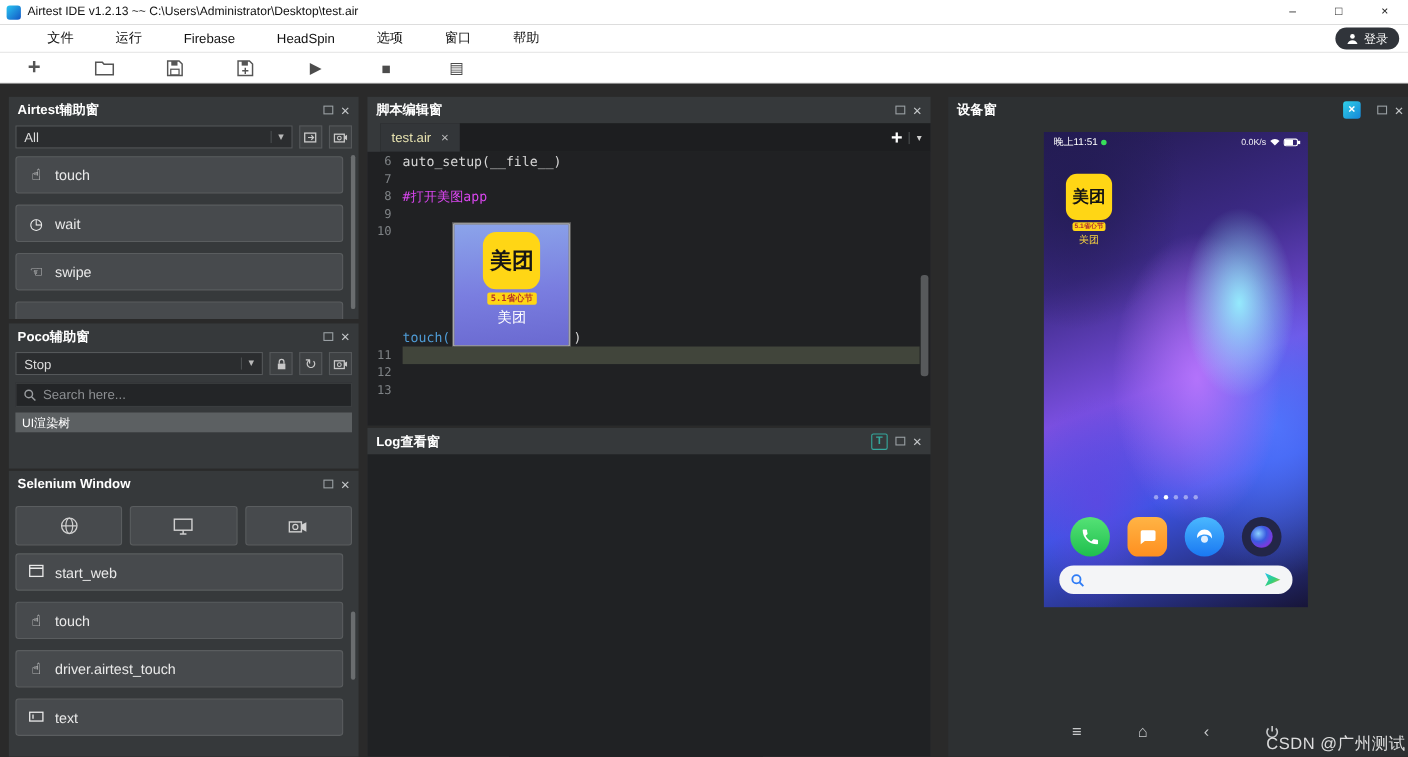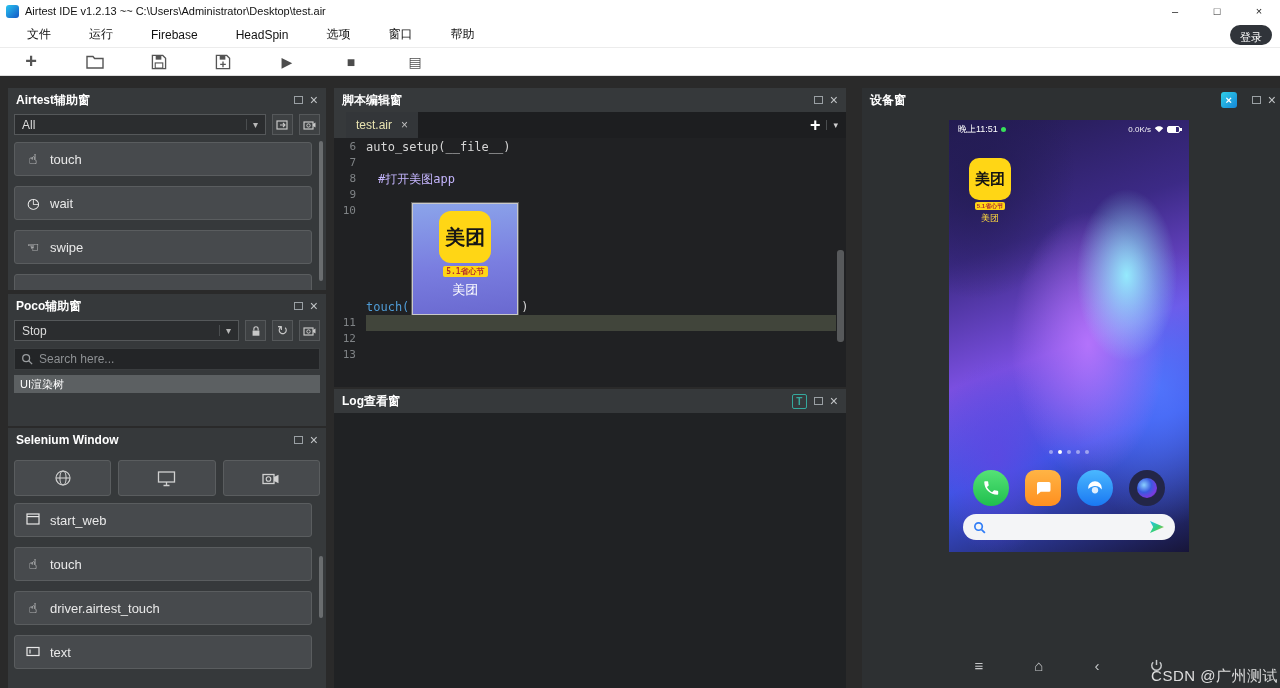--- a/index.html
+++ b/index.html
@@ -8,24 +8,24 @@
 
   
   .titlebar{height:22px;background:#ffffff;display:flex;align-items:center;gap:6px;padding-left:6px;
             font-size:11px;color:#111;}
   .app-logo{width:13px;height:13px;border-radius:3px;background:linear-gradient(135deg,#29c5f0,#1356c6);}
   .win-controls{margin-left:auto;display:flex;height:100%;}
   .win-btn{width:42px;display:flex;align-items:center;justify-content:center;font-size:11px;color:#222;}
 
   
   .menubar{height:26px;background:#ffffff;border-bottom:1px solid #ececec;display:flex;align-items:flex-end;
-           padding-left:8px;font-size:12px;color:#111;position:relative;}
+           padding-left:24px;font-size:12px;color:#111;position:relative;}
   .menu-item{padding:0 19px;height:100%;display:flex;align-items:center;cursor:default;}
   .login-btn{position:absolute;right:8px;top:3px;height:20px;border-radius:10px;background:#30343a;
-             color:#fff;font-size:11px;display:flex;align-items:center;gap:5px;padding:0 10px;flex-direction:column;}
+             color:#fff;font-size:11px;display:flex;align-items:center;gap:5px;padding:0 10px;}
 
   
   .toolbar{height:28px;background:#ffffff;border-bottom:1px solid #dedede;display:flex;align-items:center;
            padding-left:20px;gap:42px;}
   .tbtn{width:22px;height:22px;display:flex;align-items:center;justify-content:center;color:#4c4c4c;}
   .tbtn.txt{font-size:14px;}
   .tbtn.big{font-size:20px;font-weight:bold;color:#555;}
 
   
   .main{position:absolute;top:76px;left:0;right:0;bottom:0;background:#2a2a2a;}
@@ -71,21 +71,21 @@
   .tab{background:#333639;display:flex;align-items:center;gap:9px;padding:0 10px;font-size:12px;color:#e8e3b0;}
   .tab-close{color:#c0c0c0;font-size:12px;}
   .tab-controls{margin-left:auto;display:flex;align-items:center;gap:6px;padding-right:8px;}
   .plus-btn{color:#ffffff;font-size:18px;font-weight:bold;line-height:1;}
   .tab-dd{color:#cfcfcf;font-size:9px;border-left:1px solid #4a4d4f;padding-left:6px;}
   .code{flex:1;background:#202123;position:relative;overflow:hidden;
         font-family:"DejaVu Sans Mono","Liberation Mono",monospace;font-size:12px;padding-top:1px;}
   .cl{display:flex;min-height:16px;line-height:16px;align-items:flex-start;}
   .g{flex:0 0 32px;width:32px;text-align:right;padding-right:10px;color:#7f8386;font-size:11px;}
   .ct{color:#d6d6d6;white-space:pre;}
-  .comment{color:#c4b5fd;margin-left:12px;}
+  .comment{color:#d946ef;}
   .kw{color:#4f9cd6;}
   .tall-content{display:flex;align-items:flex-end;gap:3px;}
   .hl-fill{flex:1;height:16px;background:#41453b;margin-right:10px;}
   .escroll{position:absolute;right:2px;top:112px;width:7px;height:92px;background:#57595b;border-radius:3px;}
 
   
   .tpl{width:106px;height:112px;border:1px solid #c9c9c9;box-shadow:0 0 0 1px #606060;
        background:linear-gradient(175deg,#8ba4ea 0%,#7a7ee0 55%,#6a69d0 100%);
        display:flex;flex-direction:column;align-items:center;padding-top:7px;}
   .tpl-icon{width:52px;height:52px;border-radius:12px;background:#ffd615;display:flex;align-items:center;

